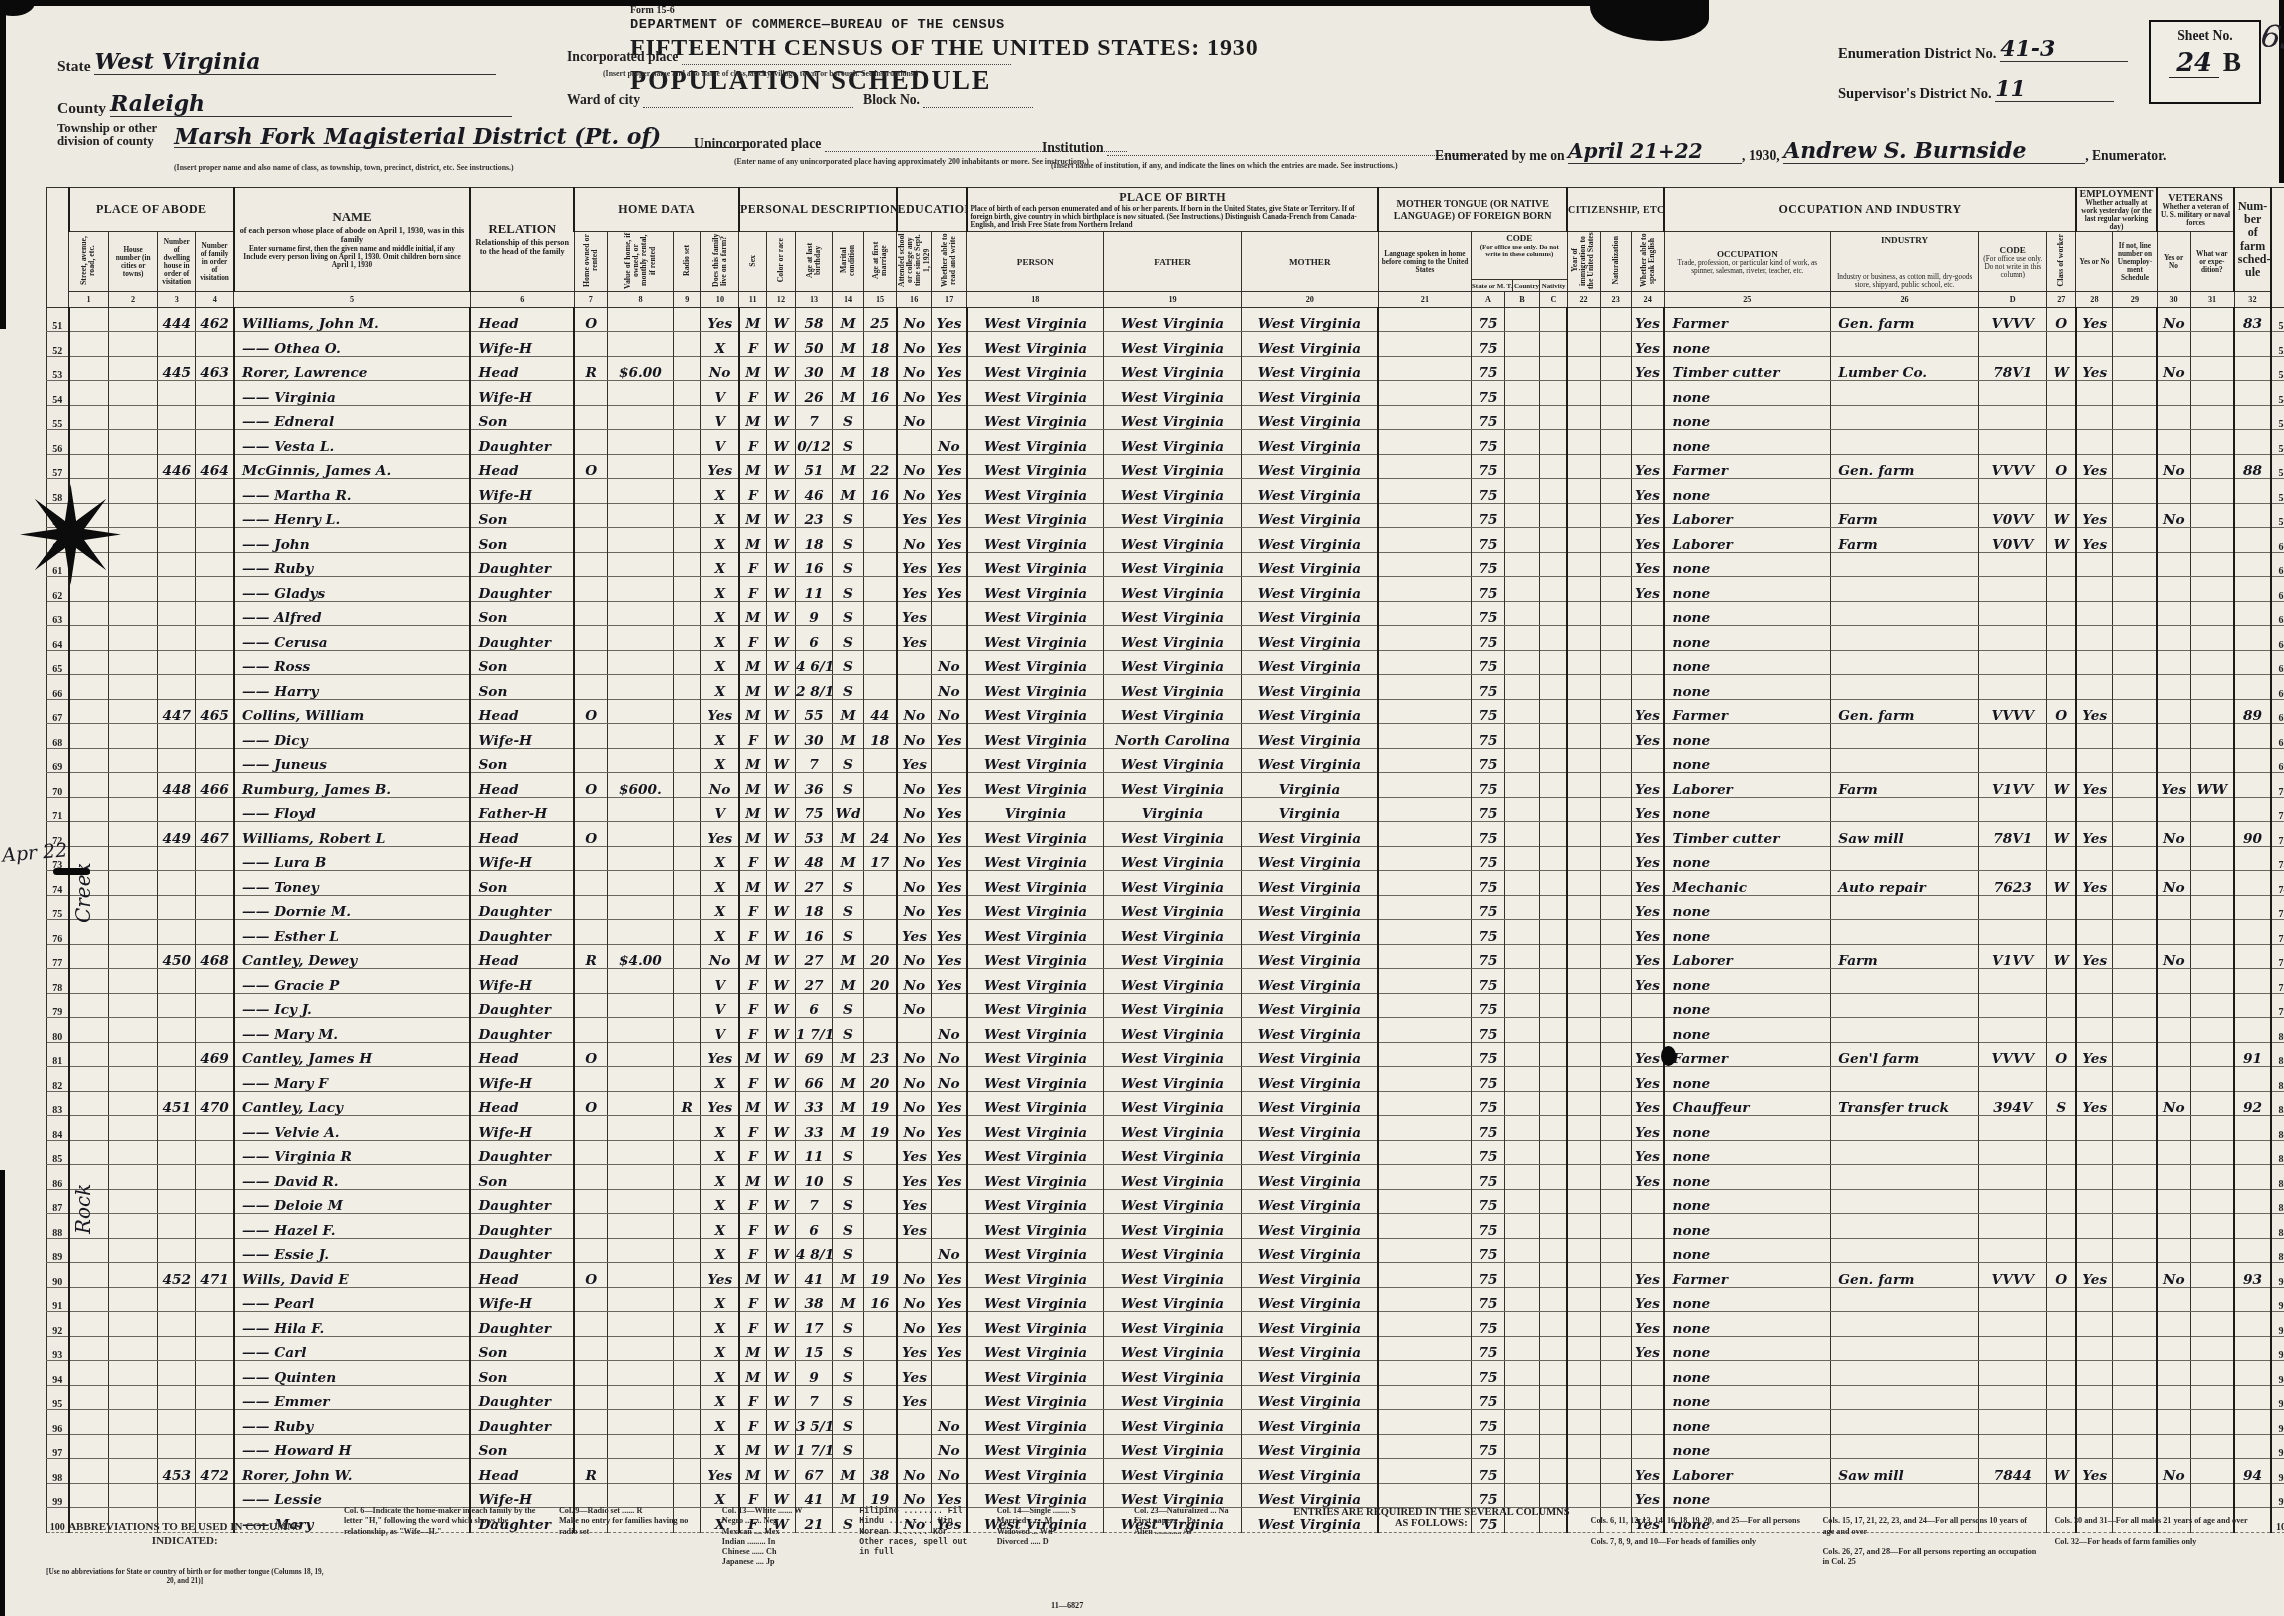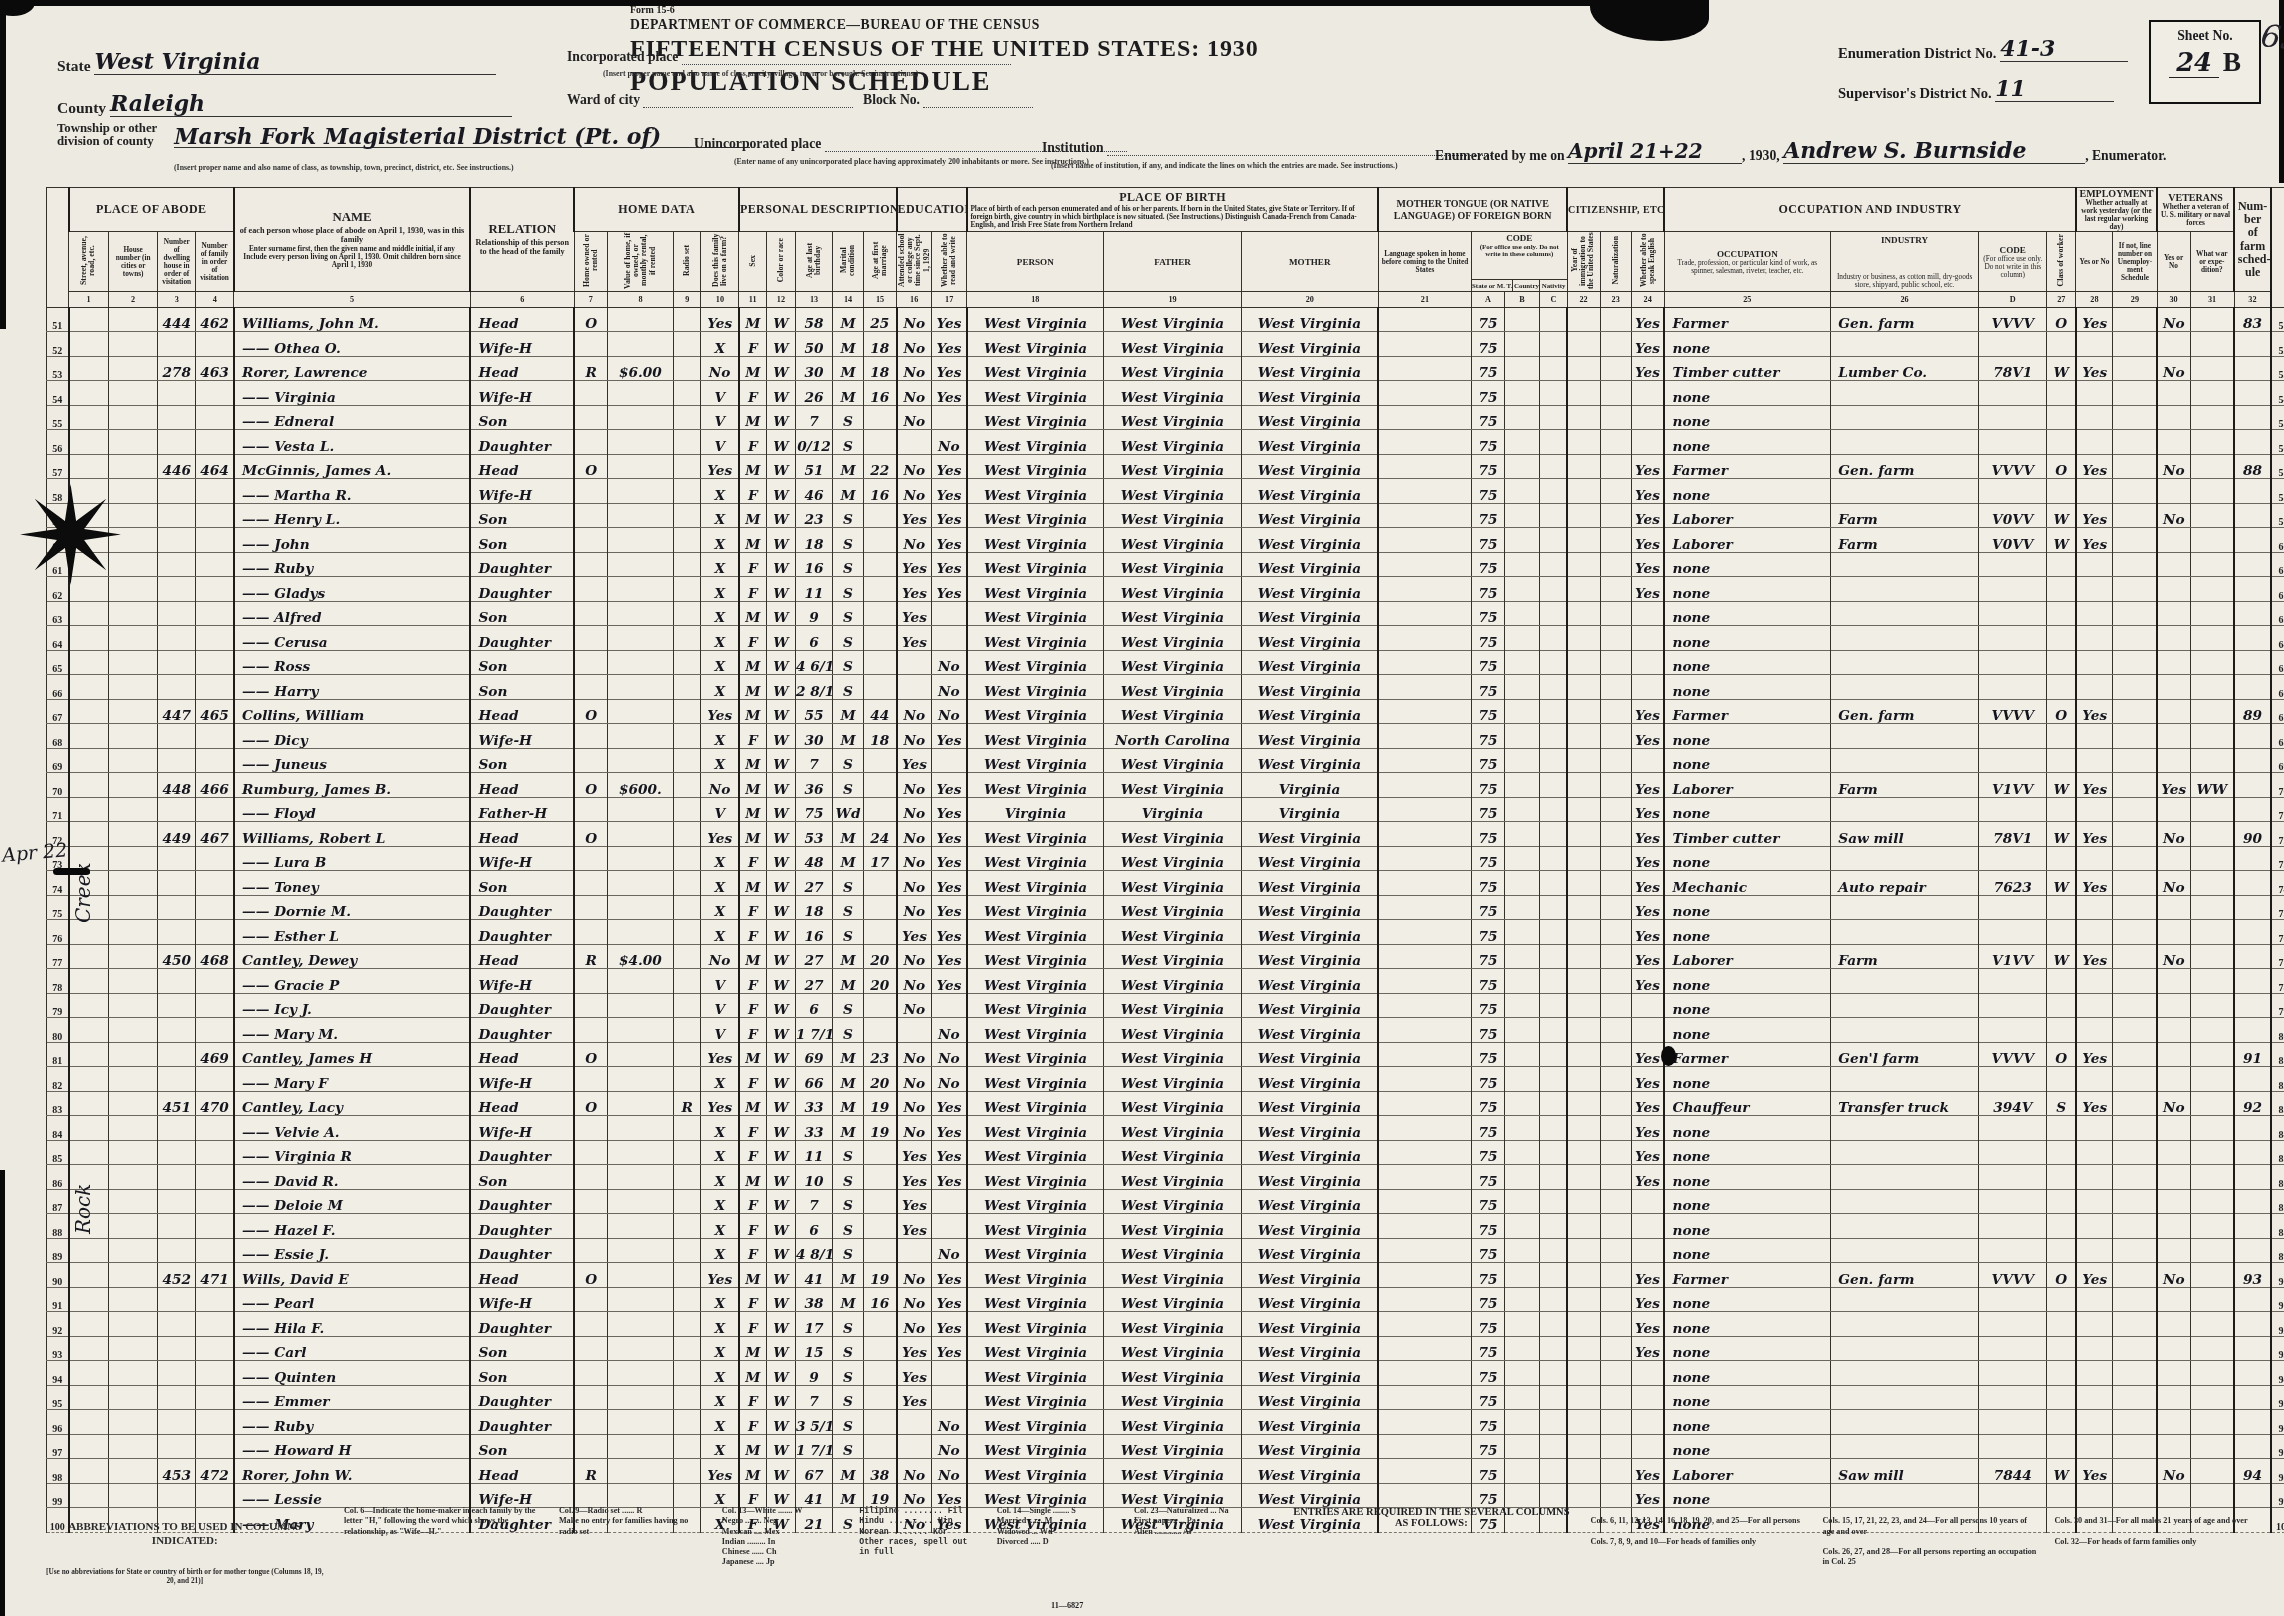--- a/index.html
+++ b/index.html
@@ -11,21 +11,21 @@
   
   .fld{position:absolute;font-size:15.5px;font-weight:bold;color:#222;}
   .fld .lbl{font-weight:bold;}
   .fill{display:inline-block;border-bottom:1.5px solid #333;vertical-align:bottom;}
   .fill.dot{border-bottom:1.5px dotted #444;}
   .note{position:absolute;font-size:7.8px;color:#333;font-weight:bold;}
   .hw{font-family:"DejaVu Serif",serif;font-style:italic;color:#191922;}
   .hw-big{font-size:22px;transform:skewX(-6deg);}
   .center-titles{position:absolute;left:630px;top:3.7px;width:640px;text-align:left;}
   .form-no{font-size:10px;font-weight:bold;}
-  .dept{font-size:13.7px;font-weight:bold;letter-spacing:0.5px;margin-top:2.7px;}
+  .dept{font-size:13.7px;font-weight:bold;letter-spacing:0.5px;margin-top:2.7px;font-family:Liberation Mono, monospace;}
   .main-title{font-size:24px;font-weight:bold;letter-spacing:0.9px;margin-top:1.8px;}
   .sub-title{font-size:26.5px;font-weight:bold;letter-spacing:1.8px;margin-top:3.7px;}
   .right-fld{position:absolute;font-size:14.6px;font-weight:bold;}
   .sheet-box{position:absolute;left:2149px;top:20px;width:108px;height:80px;border:2.7px solid #111;
              text-align:center;font-weight:bold;background:#f0ede5;}
   .sheet-box .cap{font-size:13.7px;margin-top:5.5px;}
   .stamp{position:absolute;left:2261px;top:22px;font-size:31px;transform:rotate(8deg);color:#26242c;}
   
   table{border-collapse:collapse;table-layout:fixed;position:absolute;left:46px;top:187px;
         width:2250px;background:#f1eee6;}
@@ -414,21 +414,21 @@
         <td class="cell"></td>
         <td class="cell g"></td>
         <td class="cell"></td>
         <td class="cell g"></td>
         <td class="rn g">52</td>
       </tr>
       <tr>
         <td class="rn">53</td>
         <td class="cell g"></td>
         <td class="cell"></td>
-        <td class="cell">278</td>
+        <td class="cell">445</td>
         <td class="cell">463</td>
         <td class="cell left g">Rorer, Lawrence</td>
         <td class="cell left g">Head</td>
         <td class="cell g">R</td>
         <td class="cell">$6.00</td>
         <td class="cell"></td>
         <td class="cell">No</td>
         <td class="cell g">M</td>
         <td class="cell">W</td>
         <td class="cell">30</td>

